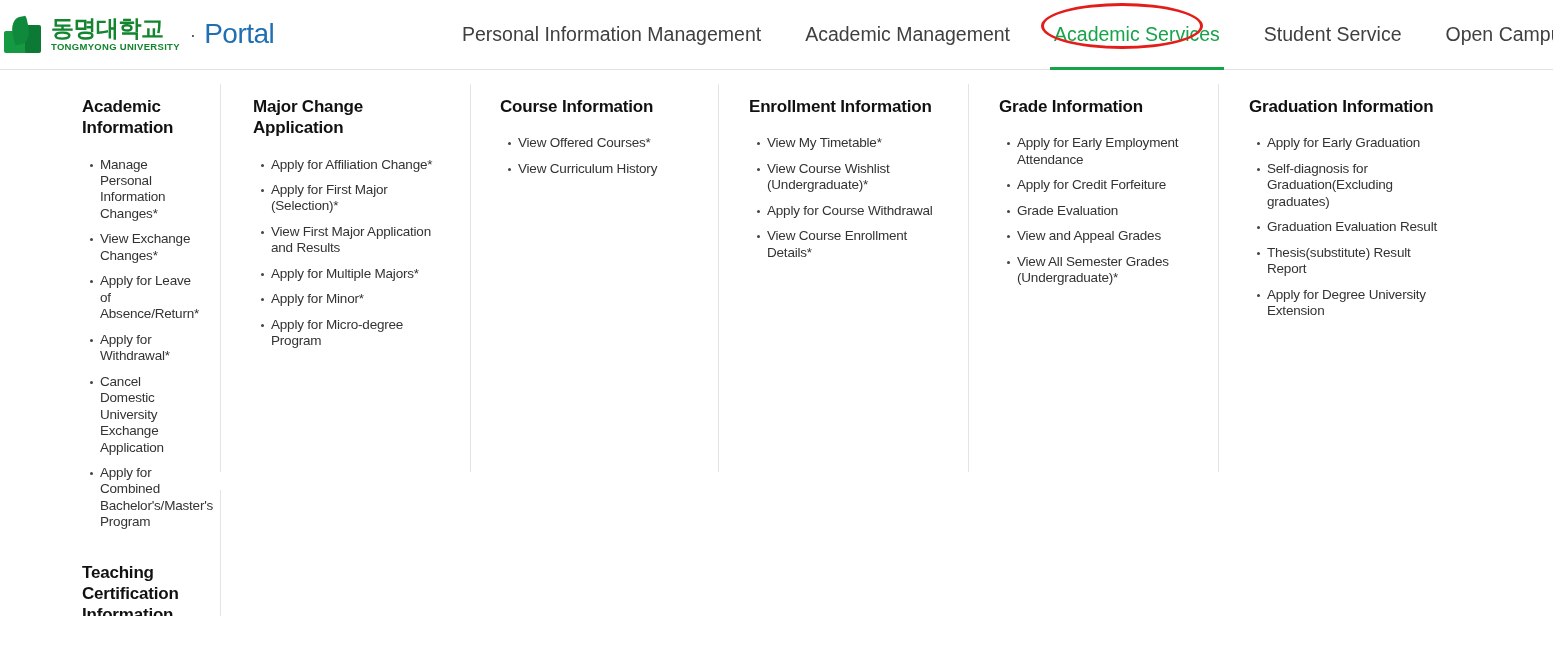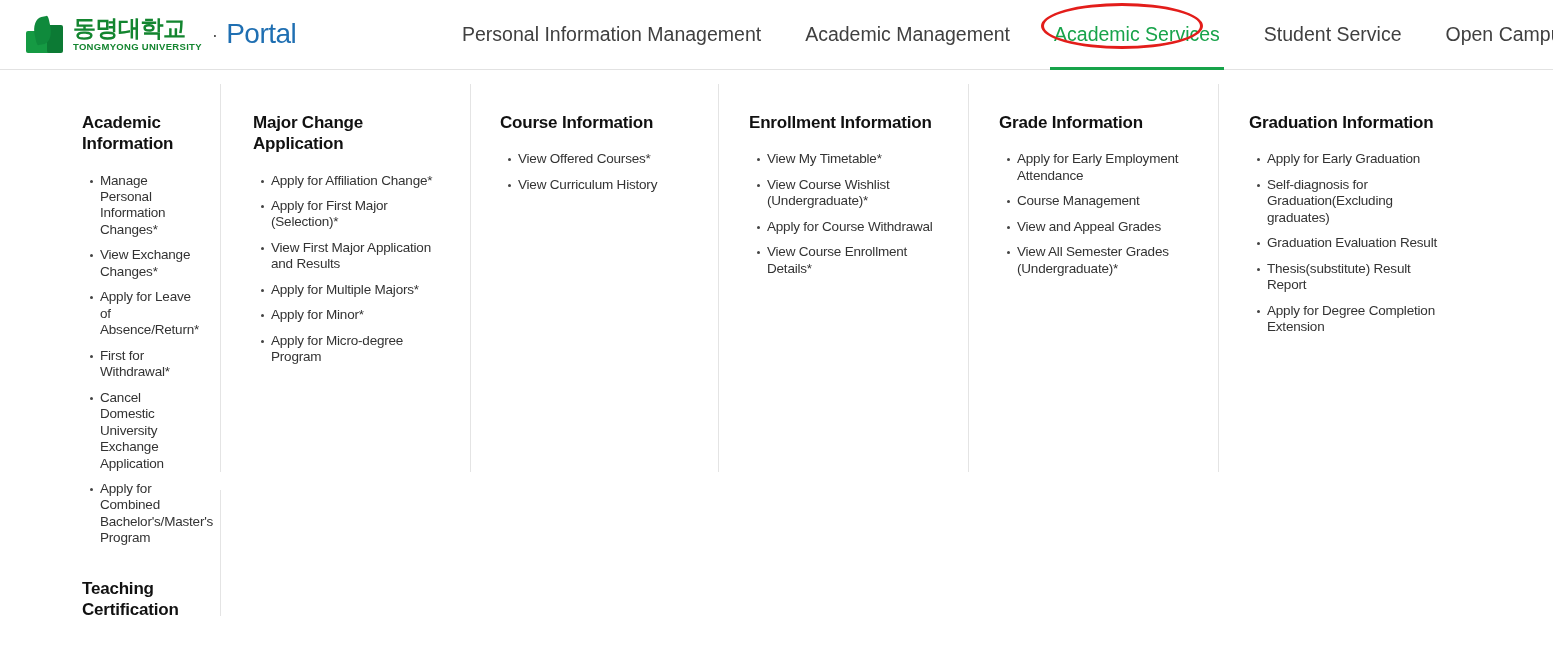--- a/index.html
+++ b/index.html
@@ -21,21 +21,21 @@
     position: relative;
     height: 70px;
     display: flex;
     align-items: center;
     border-bottom: 1px solid #e2e2e2;
     background: #fff;
   }
   .brand {
     display: flex;
     align-items: center;
-    padding-left: 26px;
+    padding-left: 4px;
     width: 440px;
     flex: 0 0 440px;
   }
   .logo-mark {
     position: relative;
     width: 40px; height: 40px;
     flex: 0 0 40px;
     margin-right: 7px;
   }
   .logo-mark .leaf {
@@ -162,21 +162,21 @@
   .col-1::before { left: 0px; }
   .col-2::before { left: 0px; }
   .col-3::before { left: 0px; }
   .col-4::before { left: 0px; }
   .col-5::before { left: 0px; }
 
   .col-title {
     font-size: 17px;
     font-weight: bold;
     color: #111;
-    margin: 16px 0 18px 0;
+    margin: 0 0 18px 0;
     line-height: 1.25;
     letter-spacing: -0.2px;
   }
   .col-title.second {
     margin-top: 22px;
   }
   ul.links {
     list-style: none;
     margin: 8px; padding: 0;
   }
@@ -246,21 +246,21 @@
   </div>
 
   <div class="mega">
 
     <div class="col col-0">
       <div class="col-title">Academic Information</div>
       <ul class="links">
         <li>Manage Personal Information Changes*</li>
         <li>View Exchange Changes*</li>
         <li>Apply for Leave of Absence/Return*</li>
-        <li>First for Withdrawal*</li>
+        <li>Apply for Withdrawal*</li>
         <li>Cancel Domestic University Exchange Application</li>
         <li>Apply for Combined Bachelor's/Master's Program</li>
       </ul>
       <div class="teach-block">
         <div class="col-title second">Teaching Certification Information</div>
         <ul class="links">
           <li>Apply for Teacher Training Program</li>
 
         </ul>
       </div>
@@ -294,33 +294,34 @@
         <li>View Course Wishlist (Undergraduate)*</li>
         <li>Apply for Course Withdrawal</li>
         <li>View Course Enrollment Details*</li>
       </ul>
     </div>
 
     <div class="col col-4">
       <div class="col-title">Grade Information</div>
       <ul class="links">
         <li>Apply for Early Employment Attendance</li>
-        <li>Course Management</li>
+        <li>Apply for Credit Forfeiture</li>
+        <li>Grade Evaluation</li>
         <li><span class="lbl">View and Appeal Grades</span></li>
         <li>View All Semester Grades (Undergraduate)*</li>
       </ul>
     </div>
 
     <div class="col col-5">
       <div class="col-title">Graduation Information</div>
       <ul class="links">
         <li>Apply for Early Graduation</li>
         <li>Self-diagnosis for Graduation(Excluding graduates)</li>
         <li>Graduation Evaluation Result</li>
         <li>Thesis(substitute) Result Report</li>
-        <li>Apply for Degree Completion Extension</li>
+        <li>Apply for Degree University Extension</li>
       </ul>
     </div>
 
   </div>
 
   <div class="footer-strip"></div>
 </div>
 
 </body></html>

